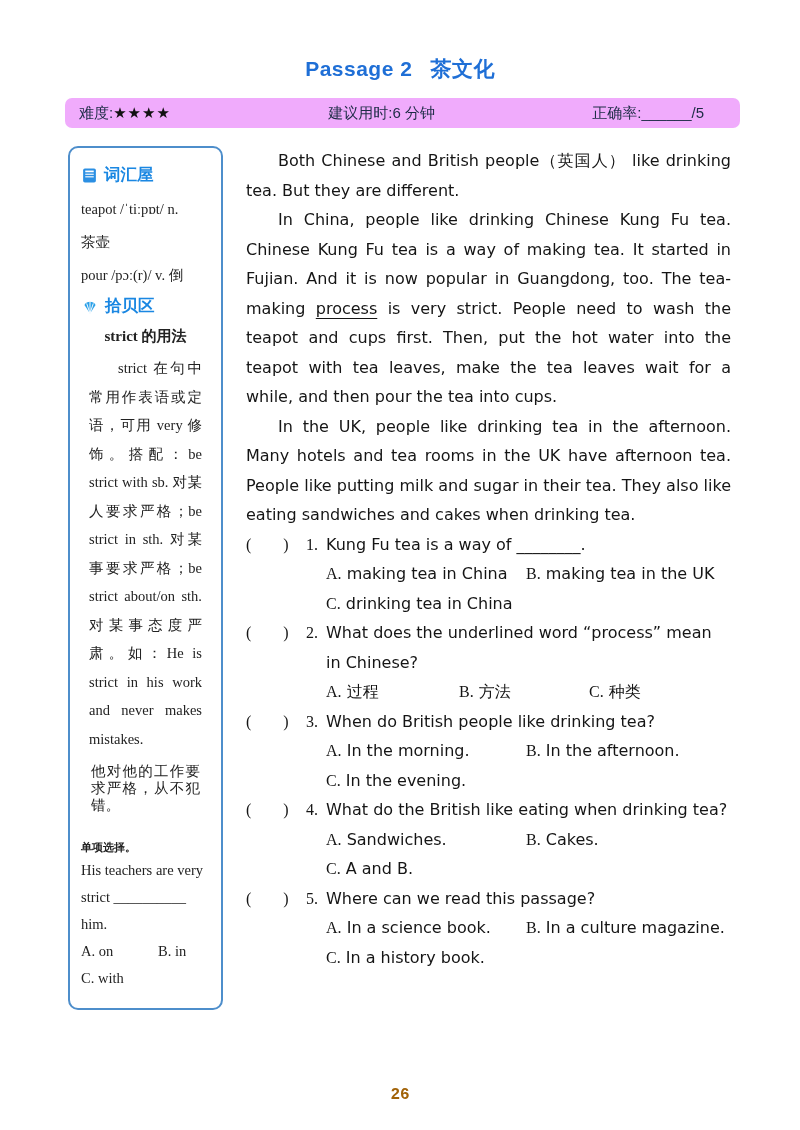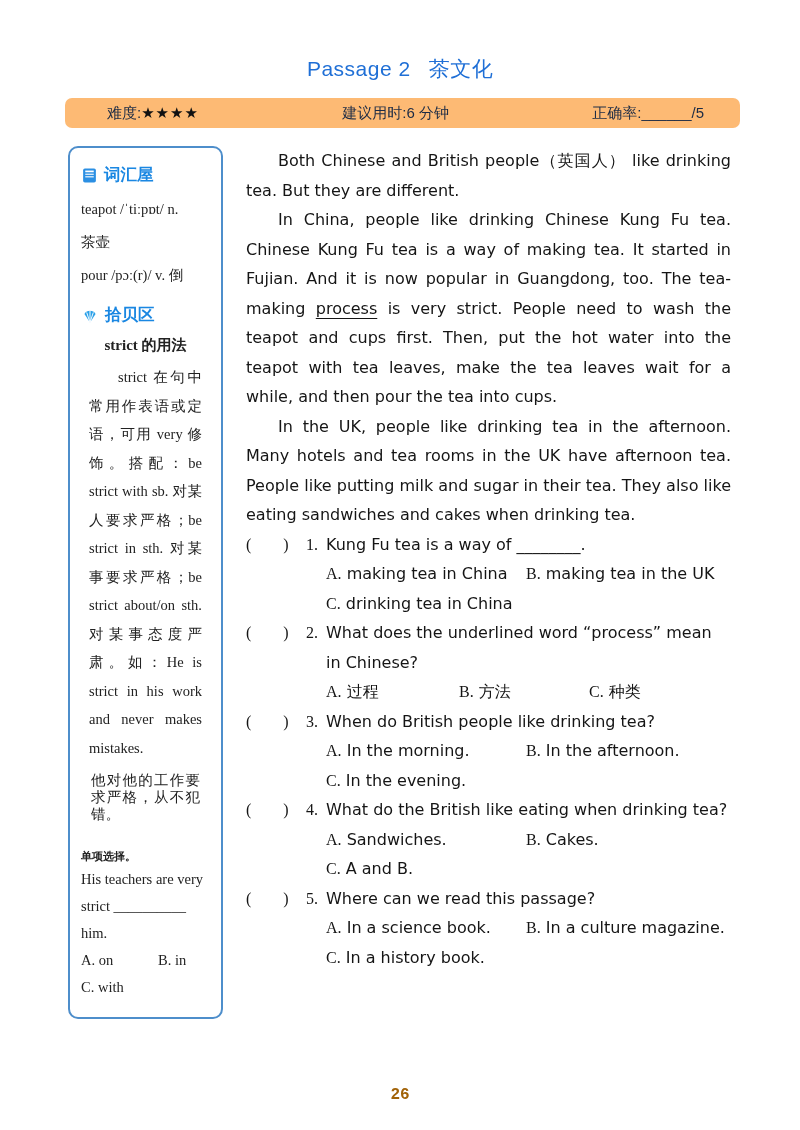--- a/index.html
+++ b/index.html
@@ -6,30 +6,30 @@
   body{
     width:800px;height:1130px;background:#ffffff;
     font-family:"DejaVu Sans",sans-serif;color:#1a1a1a;
     -webkit-font-smoothing:antialiased;
   }
   .page{position:relative;width:800px;height:1130px;overflow:hidden;}
 
   
   .title{
     padding-top:55px;text-align:center;
-    font-size:21px;font-weight:normal;color:#1f6fd6;
+    font-size:21px;font-weight:bold;color:#1f6fd6;
     font-family:"Liberation Sans",sans-serif;letter-spacing:.5px;
   }
   .title .zh{margin-left:18px;}
 
   
   .meta-bar{
-    margin:15px 60px 0 65px;height:30px;background:#fdba74;border-radius:7px;
+    margin:15px 60px 0 65px;height:30px;background:#f0abfc;border-radius:7px;
     display:flex;align-items:center;justify-content:space-between;
-    padding:0 36px 0 42px;box-sizing:border-box;
+    padding:0 36px 0 14px;box-sizing:border-box;
     font-size:15px;color:#1c2b45;font-family:"Liberation Sans",sans-serif;
   }
   .meta-item{white-space:nowrap;}
   .stars{letter-spacing:1px;color:#111;}
   .blank-line{letter-spacing:0;}
 
   
   .columns{display:flex;align-items:flex-start;margin:18px 60px 0 68px;gap:23px;}
 
   
@@ -37,21 +37,21 @@
     width:155px;box-sizing:border-box;min-height:852px;
     border:2px solid #4e8ecb;border-radius:10px;
     padding:16px 11px 16px 11px;
     font-family:"Liberation Serif",serif;font-size:14.5px;color:#222;
   }
   .side-header{
     display:flex;align-items:center;gap:6px;
     color:#1a87e2;font-weight:bold;font-size:16.5px;
     font-family:"Liberation Sans",sans-serif;margin-bottom:10px;
   }
-  .side-header.second{margin-top:16px;}
+  .side-header.second{margin-top:7px;}
   .icon{display:inline-flex;align-items:center;}
   .vocab-line{margin:0 0 7px;line-height:26px;}
   .tips-heading{margin:6px 0 4px;text-align:center;font-weight:bold;font-size:15px;}
   .tips-body{margin:8px;text-indent:2em;text-align:justify;line-height:28.5px;}
   .tips-zh{margin:10px;text-align:justify;line-height:17px;}
   .ex-title{margin:26px 0 2px;font-weight:bold;font-family:"Liberation Sans",sans-serif;font-size:11px;}
   .ex-q{margin:0;line-height:27px;}
   .ex-opts{line-height:27px;}
   .wex{display:inline-block;min-width:77px;}
 

